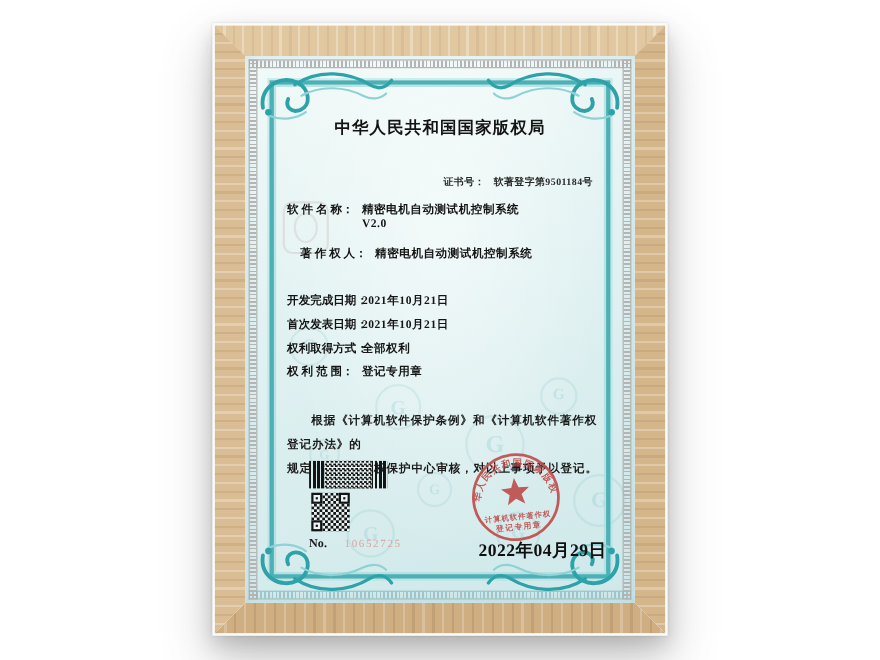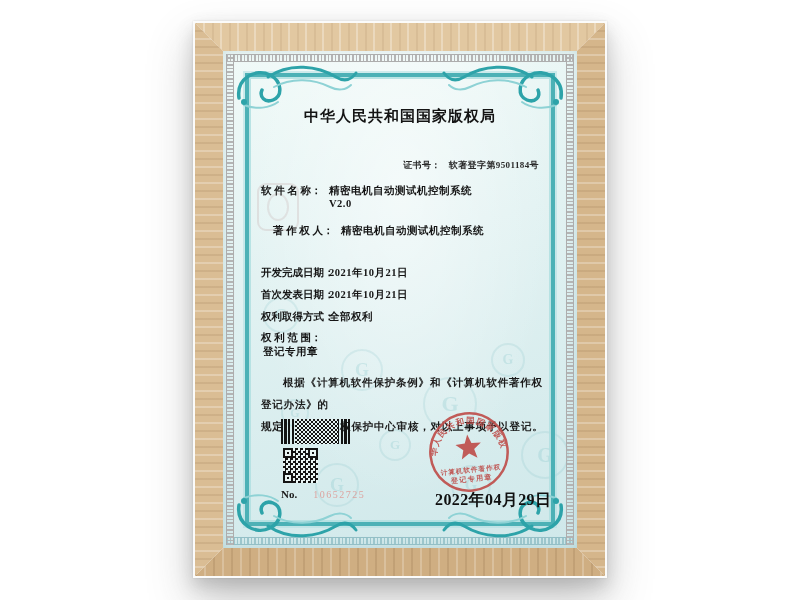--- a/index.html
+++ b/index.html
@@ -203,21 +203,21 @@
         <span class="val">2021年10月21日</span>
       </div>
       <div class="row" style="top:237px;">
         <span class="lab">首次发表日期：</span>
         <span class="val">2021年10月21日</span>
       </div>
       <div class="row" style="top:259px;">
         <span class="lab">权利取得方式：</span>
         <span class="val">全部权利</span>
       </div>
-      <div class="row" style="top:280px;flex-direction:column;">
+      <div class="row" style="top:280px;">
         <span class="lab">权 利 范 围：</span>
         <span class="val">登记专用章</span>
       </div>
 
       <div class="statement">
         <span class="st1">根据《计算机软件保护条例》和《计算机软件著作权登记办法》的</span>
         <span class="st2">规定，经中国版权保护中心审核，对以上事项予以登记。</span>
       </div>
 
       <div class="barcode">

